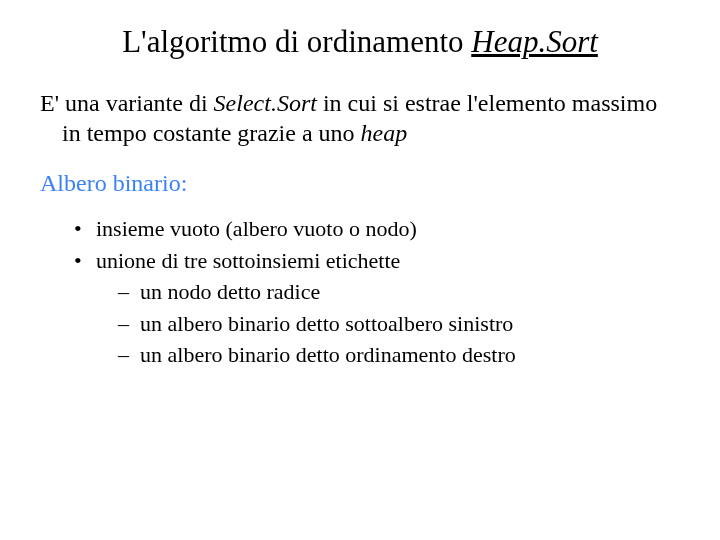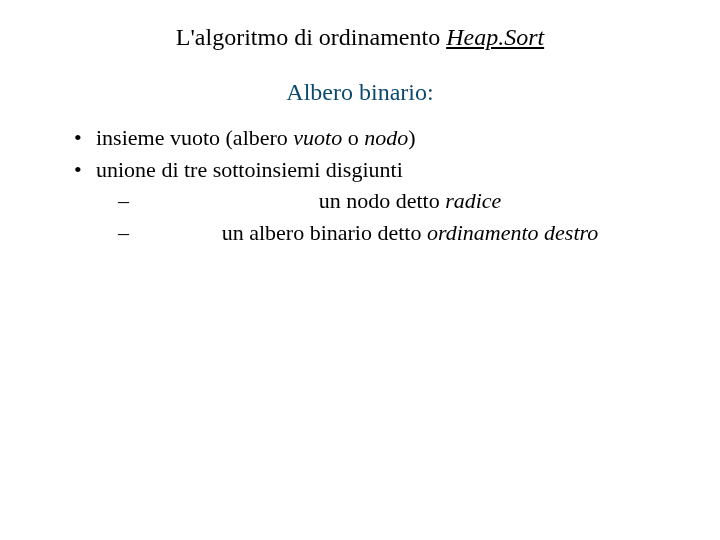--- a/index.html
+++ b/index.html
@@ -12,41 +12,40 @@
     color: #000000;
   }
   .slide {
     box-sizing: border-box;
     width: 720px;
     height: 540px;
     padding: 18px 40px 20px 40px;
   }
   .title {
     text-align: center;
-    font-size: 24px;
+    font-size: 31px;
     margin: 6px 0 28px 0;
     font-weight: normal;
   }
   .title .heapsort {
     font-style: italic;
     text-decoration: underline;
   }
   .para {
     font-size: 24px;
     line-height: 1.25;
     margin: 0 0 22px 0;
     text-indent: -22px;
     padding-left: 22px;
   }
   .para .italic { font-style: italic; }
   .heading {
     font-size: 24px;
-    color: #0c4a6e;
+    color: #3b82f6;
     margin: 0 0 18px 0;
-    text-align: center;
   }
   .bullets {
     margin: 0 0 0 34px;
     font-size: 22px;
   }
   .bullets .b1 {
     position: relative;
     padding-left: 22px;
     margin: 0 0 4px 0;
     line-height: 1.25;
@@ -56,50 +55,55 @@
     position: absolute;
     left: 0;
     top: 0;
     color: #000;
   }
   .bullets .b2 {
     position: relative;
     padding-left: 22px;
     margin: 0 0 4px 44px;
     line-height: 1.25;
-    text-align: center;
   }
   .bullets .b2::before {
     content: "–";
     position: absolute;
     left: 0;
     top: 0;
     color: #000;
   }
-  .italic { font-style: italic; }
+  .italic { }
 </style>
 </head>
 <body>
 
 <div class="slide">
 
   <div class="title">
     <span>L'algoritmo di ordinamento </span><span class="heapsort">Heap.Sort</span>
   </div>
 
+  <div class="para">
+    <span>E' una variante di </span><span class="italic">Select.Sort</span><span>  in cui si estrae l'elemento massimo in tempo costante grazie a uno </span><span class="italic">heap</span>
+  </div>
 
 
   <div class="heading">Albero binario:</div>
 
   <div class="bullets">
     <div class="b1">
       <span>insieme vuoto (albero </span><span class="italic">vuoto</span><span> o </span><span class="italic">nodo</span><span>)</span>
     </div>
-    <div class="b1">unione di tre sottoinsiemi disgiunti</div>
+    <div class="b1">unione di tre sottoinsiemi etichette</div>
     <div class="b2">
       <span>un nodo detto </span><span class="italic">radice</span>
+    </div>
+    <div class="b2">
+      <span>un albero binario detto </span><span class="italic">sottoalbero sinistro</span>
     </div>
     <div class="b2">
       <span>un albero binario detto </span><span class="italic">ordinamento destro</span>
     </div>
   </div>
 
 </div>
 
 </body></html>

